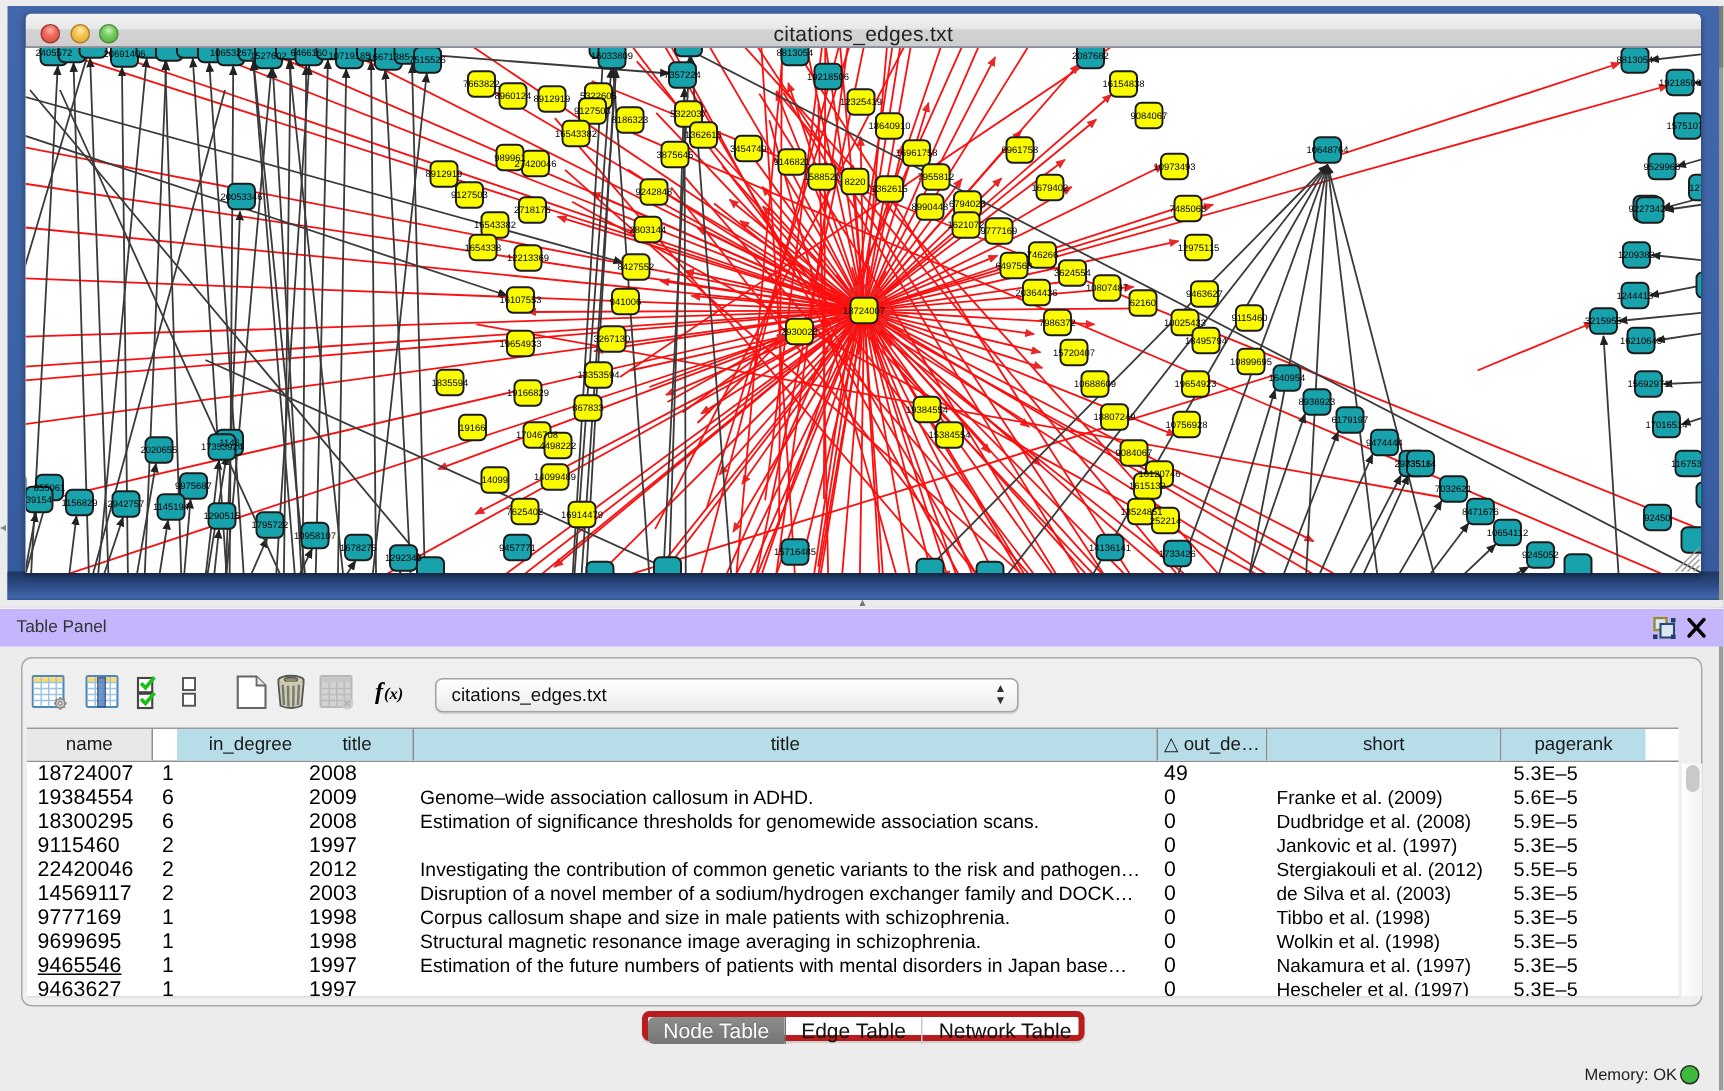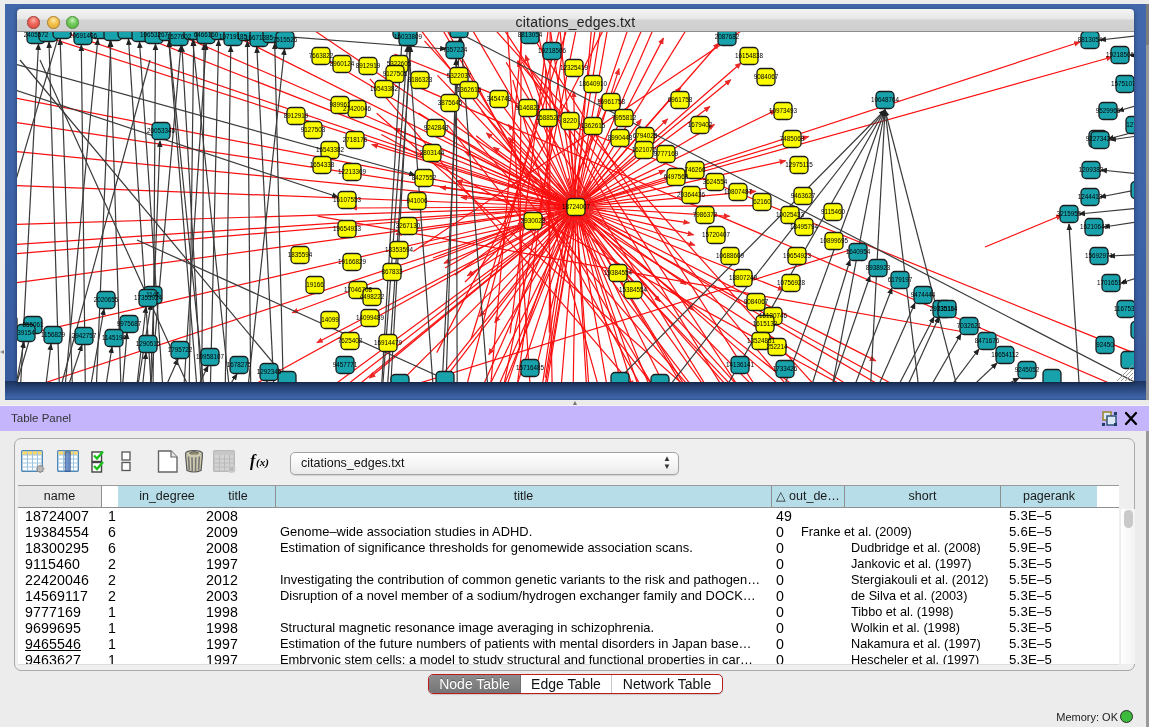--- a/index.html
+++ b/index.html
@@ -57,21 +57,21 @@
 #tbody .f0{font-size:14.2px;letter-spacing:.1px;}
 #tbody .f3{font-size:12.9px;}
 #tbody .f5{font-size:12.7px;}
 #tbody .f6{font-size:13.2px;letter-spacing:.2px;}
 #vscroll{position:absolute;left:1105px;top:70px;width:14px;height:155px;background:linear-gradient(90deg,#ffffff,#f2f2f2);
   border-left:1px solid #ececec;}
 #vscroll .thumb{position:absolute;left:3px;top:1px;width:8.5px;height:18px;background:#c9c9c9;border-radius:5px;}
 #tbot{position:absolute;left:3px;top:225px;width:1101px;height:1px;background:#ddd;}
 
 #tabs{position:absolute;left:428px;top:674px;width:295px;height:20px;border-radius:5px;
-  border:1px solid #b91c1c;background:#fff;box-shadow:0 1px 1px rgba(0,0,0,.15);
+  border:4px solid #b91c1c;background:#fff;box-shadow:0 1px 1px rgba(0,0,0,.15);
   font-size:14px;box-sizing:border-box;}
 #tabs .seg{position:absolute;top:0;height:18px;line-height:18px;text-align:center;}
 #tabs .sel{left:0;width:91px;background:linear-gradient(180deg,#8d8d8d,#757575);
   color:#fff;border-radius:4px 0 0 4px;border-right:1px solid #6f6f6f;text-shadow:0 -1px 0 rgba(0,0,0,.3);}
 #tabs .s2{left:92px;width:90px;color:#111;border-right:1px solid #c8c8c8;}
 #tabs .s3{left:183px;width:110px;color:#111;}
 
 #status{position:absolute;left:0;top:695px;width:1149px;height:32px;}
 #status .t{position:absolute;right:31px;top:16px;font-size:11px;color:#222;}
 #status .dot{position:absolute;right:16px;top:15px;width:11px;height:11px;border-radius:50%;
@@ -787,23 +787,23 @@
         <div class="cell f0" style="left:90px;width:95px;">1</div>
         <div class="cell f0" style="left:188px;width:70px;">2008</div>
         <div class="cell f0" style="left:758px;width:72px;">49</div>
         <div class="cell f5" style="left:833px;width:155px;margin-top:18px;">Yano et al. (2008)</div>
         <div class="cell f6" style="left:991px;width:85px;">5.3E–5</div>
       </div>
 <div class="r" style="top:16px;">
         <div class="cell f0" style="left:7px;width:80px;">19384554</div>
         <div class="cell f0" style="left:90px;width:95px;">6</div>
         <div class="cell f0" style="left:188px;width:70px;">2009</div>
-        <div class="cell f3" style="left:262px;width:492px;">Genome–wide association studies in ADHD.</div>
+        <div class="cell f3" style="left:262px;width:492px;">Genome–wide association callosum in ADHD.</div>
         <div class="cell f0" style="left:758px;width:72px;">0</div>
-        <div class="cell f5" style="left:783px;width:155px;">Franke et al. (2009)</div>
+        <div class="cell f5" style="left:833px;width:155px;">Franke et al. (2009)</div>
         <div class="cell f6" style="left:991px;width:85px;">5.6E–5</div>
       </div>
 <div class="r" style="top:32px;">
         <div class="cell f0" style="left:7px;width:80px;">18300295</div>
         <div class="cell f0" style="left:90px;width:95px;">6</div>
         <div class="cell f0" style="left:188px;width:70px;">2008</div>
         <div class="cell f3" style="left:262px;width:492px;">Estimation of significance thresholds for genomewide association scans.</div>
         <div class="cell f0" style="left:758px;width:72px;">0</div>
         <div class="cell f5" style="left:833px;width:155px;">Dudbridge et al. (2008)</div>
         <div class="cell f6" style="left:991px;width:85px;">5.9E–5</div>
@@ -831,20 +831,21 @@
         <div class="cell f0" style="left:188px;width:70px;">2003</div>
         <div class="cell f3" style="left:262px;width:492px;">Disruption of a novel member of a sodium/hydrogen exchanger family and DOCK…</div>
         <div class="cell f0" style="left:758px;width:72px;">0</div>
         <div class="cell f5" style="left:833px;width:155px;">de Silva et al. (2003)</div>
         <div class="cell f6" style="left:991px;width:85px;">5.3E–5</div>
       </div>
 <div class="r" style="top:96px;">
         <div class="cell f0" style="left:7px;width:80px;">9777169</div>
         <div class="cell f0" style="left:90px;width:95px;">1</div>
         <div class="cell f0" style="left:188px;width:70px;">1998</div>
+        <div class="cell f3" style="left:262px;width:492px;">Corpus callosum shape and size in male patients with schizophrenia.</div>
         <div class="cell f0" style="left:758px;width:72px;">0</div>
         <div class="cell f5" style="left:833px;width:155px;">Tibbo et al. (1998)</div>
         <div class="cell f6" style="left:991px;width:85px;">5.3E–5</div>
       </div>
 <div class="r" style="top:112px;">
         <div class="cell f0" style="left:7px;width:80px;">9699695</div>
         <div class="cell f0" style="left:90px;width:95px;">1</div>
         <div class="cell f0" style="left:188px;width:70px;">1998</div>
         <div class="cell f3" style="left:262px;width:492px;">Structural magnetic resonance image averaging in schizophrenia.</div>
         <div class="cell f0" style="left:758px;width:72px;">0</div>
@@ -857,21 +858,20 @@
         <div class="cell f0" style="left:188px;width:70px;">1997</div>
         <div class="cell f3" style="left:262px;width:492px;">Estimation of the future numbers of patients with mental disorders in Japan base…</div>
         <div class="cell f0" style="left:758px;width:72px;">0</div>
         <div class="cell f5" style="left:833px;width:155px;">Nakamura et al. (1997)</div>
         <div class="cell f6" style="left:991px;width:85px;">5.3E–5</div>
       </div>
 <div class="r" style="top:144px;">
         <div class="cell f0" style="left:7px;width:80px;">9463627</div>
         <div class="cell f0" style="left:90px;width:95px;">1</div>
         <div class="cell f0" style="left:188px;width:70px;">1997</div>
-        <div class="cell f3" style="left:262px;width:492px;">Embryonic stem cells: a model to study structural and functional properties in car…</div>
         <div class="cell f0" style="left:758px;width:72px;">0</div>
         <div class="cell f5" style="left:833px;width:155px;">Hescheler et al. (1997)</div>
         <div class="cell f6" style="left:991px;width:85px;">5.3E–5</div>
       </div>
     </div>
   <div id="tbot"></div>
   <div id="vscroll">
       <div class="thumb"></div>
     </div>
 </div>

